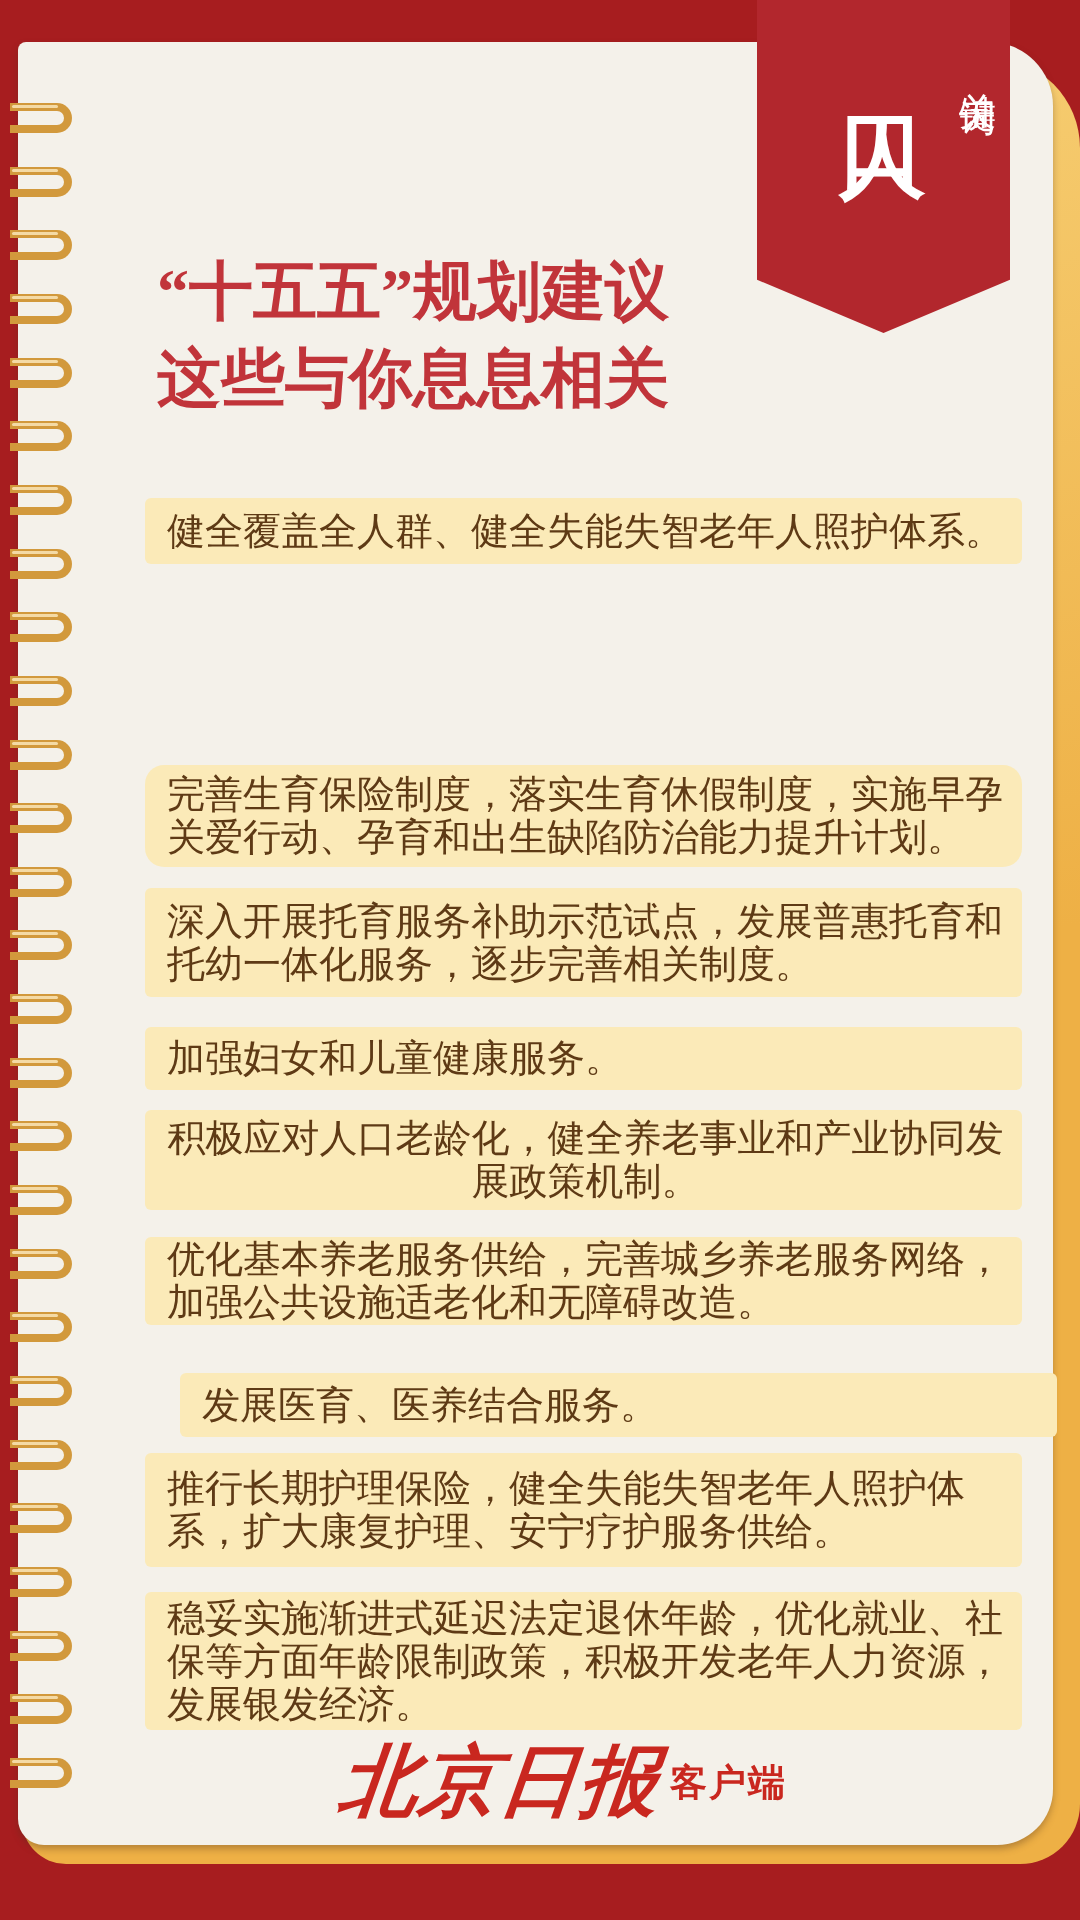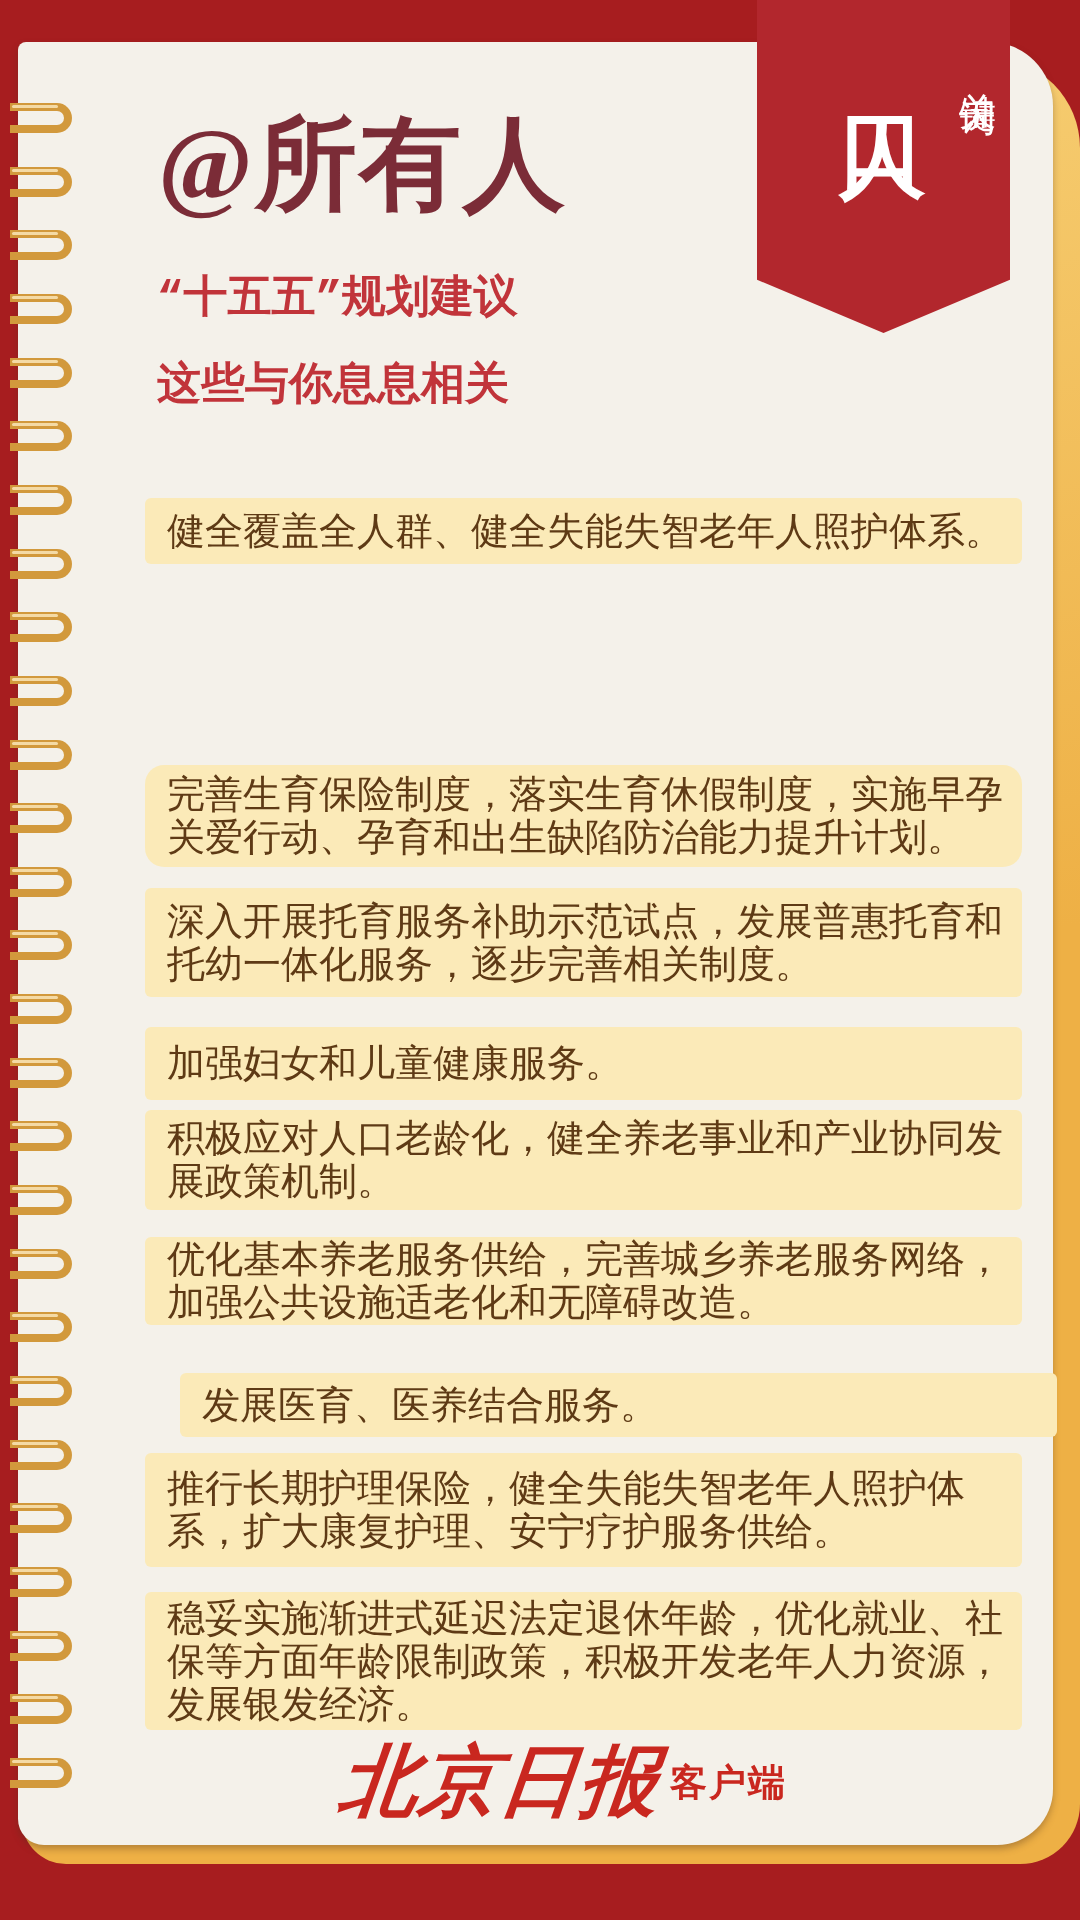--- a/index.html
+++ b/index.html
@@ -52,23 +52,23 @@
     background:rgba(255,240,200,.75);border-radius:2px;
   }
   
   .title{
     position:absolute;left:158px;top:110px;margin:0;
     font-family:var(--serif);font-weight:bold;
     font-size:102px;line-height:110px;color:var(--title-maroon);
     letter-spacing:2px;white-space:nowrap;
   }
   .subtitle{
-    position:absolute;left:157px;top:256px;margin:0;
-    font-family:Liberation Mono, monospace;font-weight:bold;
-    font-size:44px;line-height:87px;color:var(--subtitle-red);
+    position:absolute;left:157px;top:248px;margin:0;
+    font-family:Liberation Serif, serif;font-weight:bold;
+    font-size:64px;line-height:87px;color:var(--subtitle-red);
     white-space:nowrap;
   }
   
   .ribbon{
     position:absolute;left:757px;top:0;width:253px;height:333px;
     background:var(--ribbon-red);
     clip-path:polygon(0 0,100% 0,100% 84%,50% 100%,0 84%);
   }
   .keyword{
     position:absolute;left:68px;top:50px;
@@ -88,22 +88,22 @@
     background:var(--card-bg);border-radius:6px;
     display:flex;align-items:center;
     padding:0 18px 0 22px;
     font-family:var(--sans);font-size:38px;line-height:43px;
     color:var(--card-text);overflow:hidden;
   }
   .c0{top:498px;height:66px;}
   .c1{top:593px;height:144px;}
   .c2{top:765px;height:102px;border-radius:19px;}
   .c3{top:888px;height:109px;justify-content:center;}
-  .c4{top:1027px;height:73px;}
-  .c5{top:1110px;height:100px;}
+  .c4{top:1027px;height:63px;}
+  .c5{top:1110px;height:100px;text-align:center;}
   .c6{top:1237px;height:88px;}
   .c7{top:1373px;height:64px;margin-left:35px;}
   .c8{top:1453px;height:114px;}
   .c9{top:1592px;height:138px;}
   
   .footer{
     position:absolute;left:18px;top:1730px;width:1035px;
     display:flex;justify-content:center;align-items:center;
     padding-left:56px;box-sizing:border-box;
   }
@@ -150,21 +150,20 @@
       <div class="ring" style="top: 1312px;"></div>
       <div class="ring" style="top: 1376px;"></div>
       <div class="ring" style="top: 1440px;"></div>
       <div class="ring" style="top: 1503px;"></div>
       <div class="ring" style="top: 1567px;"></div>
       <div class="ring" style="top: 1631px;"></div>
       <div class="ring" style="top: 1694px;"></div>
       <div class="ring" style="top: 1758px;"></div>
     </div>
 
-  <h1 class="title">@所有人</h1>
 
   <p class="subtitle"><span>“十五五”规划建议</span><br>
      <span>这些与你息息相关</span></p>
 
   <div class="ribbon">
     <div class="keyword">人口</div>
     <div class="keyword-label">关键词</div>
   </div>
 
   <div class="card c0">

